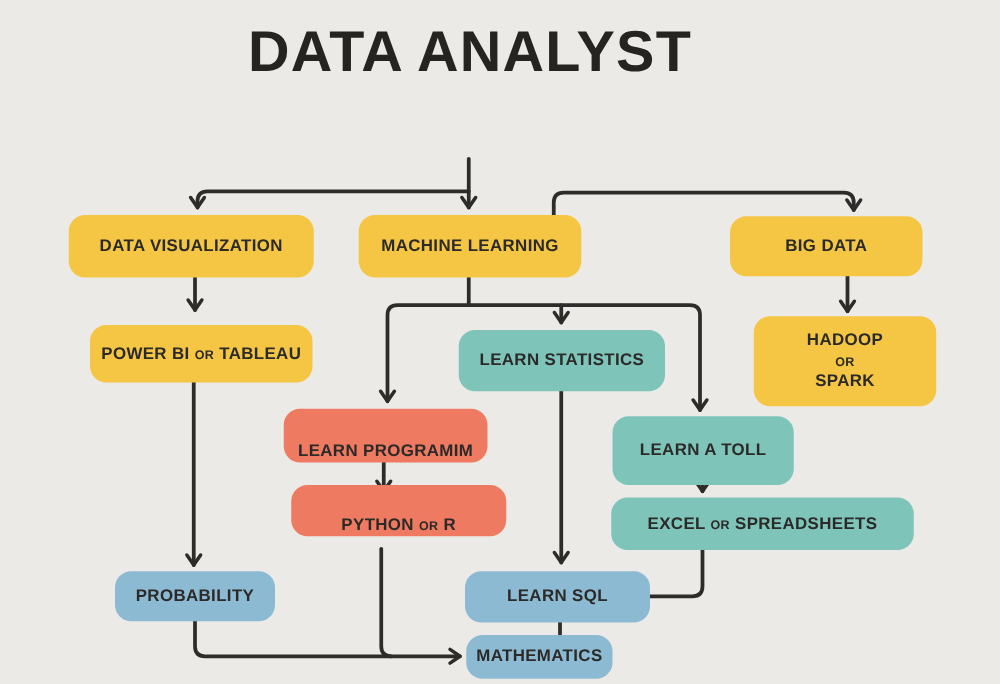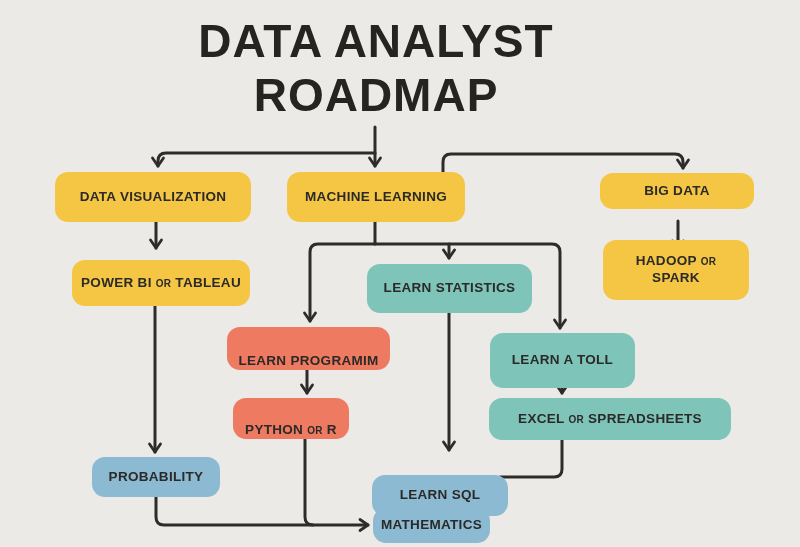--- a/index.html
+++ b/index.html
@@ -35,21 +35,20 @@
   .c-red{background:var(--red,#EE7A61);align-items:flex-end;}
   .c-blue{background:var(--blue,#8CBAD2);}
 </style>
 </head>
 <body>
 
 <div id="canvas">
 
   <div id="title">
     <div>DATA ANALYST</div>
-    <div>ROADMAP</div>
   </div>
 
   <svg id="connectors" viewBox="0 0 800 547" xmlns="http://www.w3.org/2000/svg">
     <defs>
       <marker id="ah-end" markerUnits="userSpaceOnUse" markerWidth="18" markerHeight="18" refX="11" refY="8" orient="auto">
         <path class="arrowhead" d="M3,2.5 L11,8 L3,13.5"></path>
       </marker>
       <marker id="ah-start" markerUnits="userSpaceOnUse" markerWidth="18" markerHeight="18" refX="11" refY="8" orient="auto-start-reverse">
         <path class="arrowhead" d="M3,2.5 L11,8 L3,13.5"></path>
       </marker>
@@ -89,57 +88,57 @@
   </svg>
 
   <div class="node c-yellow" style="left:55px;top:172px;width:196px;height:50px">
     <span class="node-label">DATA VISUALIZATION</span>
   </div>
 
   <div class="node c-yellow" style="left:287px;top:172px;width:178px;height:50px">
     <span class="node-label">MACHINE LEARNING</span>
   </div>
 
-  <div class="node c-yellow" style="left:600px;top:173px;width:154px;height:36px">
+  <div class="node c-yellow" style="left:584px;top:173px;width:154px;height:48px">
     <span class="node-label">BIG DATA</span>
   </div>
 
   <div class="node c-yellow" style="left:72px;top:260px;width:178px;height:46px">
     <span class="node-label">POWER BI <span class="or">OR</span> TABLEAU</span>
   </div>
 
-  <div class="node c-yellow" style="left:603px;top:240px;width:146px;height:60px;padding:0 8px">
+  <div class="node c-yellow" style="left:603px;top:253px;width:146px;height:72px;padding:0 40px">
     <span class="node-label">HADOOP <span class="or">OR</span> SPARK</span>
   </div>
 
   <div class="node c-teal" style="left:367px;top:264px;width:165px;height:49px">
     <span class="node-label">LEARN STATISTICS</span>
   </div>
 
   <div class="node c-red" style="left:227px;top:327px;width:163px;height:43px">
     <span class="node-label">LEARN PROGRAMIM</span>
   </div>
 
   <div class="node c-teal" style="left:490px;top:333px;width:145px;height:55px">
     <span class="node-label">LEARN A TOLL</span>
   </div>
 
-  <div class="node c-red" style="left:233px;top:398px;width:116px;height:41px">
+  <div class="node c-red" style="left:233px;top:388px;width:172px;height:41px">
     <span class="node-label">PYTHON <span class="or">OR</span> R</span>
   </div>
 
   <div class="node c-teal" style="left:489px;top:398px;width:242px;height:42px">
     <span class="node-label">EXCEL <span class="or">OR</span> SPREADSHEETS</span>
   </div>
 
   <div class="node c-blue" style="left:92px;top:457px;width:128px;height:40px">
     <span class="node-label">PROBABILITY</span>
   </div>
 
-  <div class="node c-blue" style="left:372px;top:475px;width:136px;height:41px">
+  <div class="node c-blue" style="left:372px;top:457px;width:148px;height:41px">
     <span class="node-label">LEARN SQL</span>
   </div>
 
   <div class="node c-blue" style="left:373px;top:508px;width:117px;height:35px">
     <span class="node-label">MATHEMATICS</span>
   </div>
 
 </div>
 
 </body></html>

